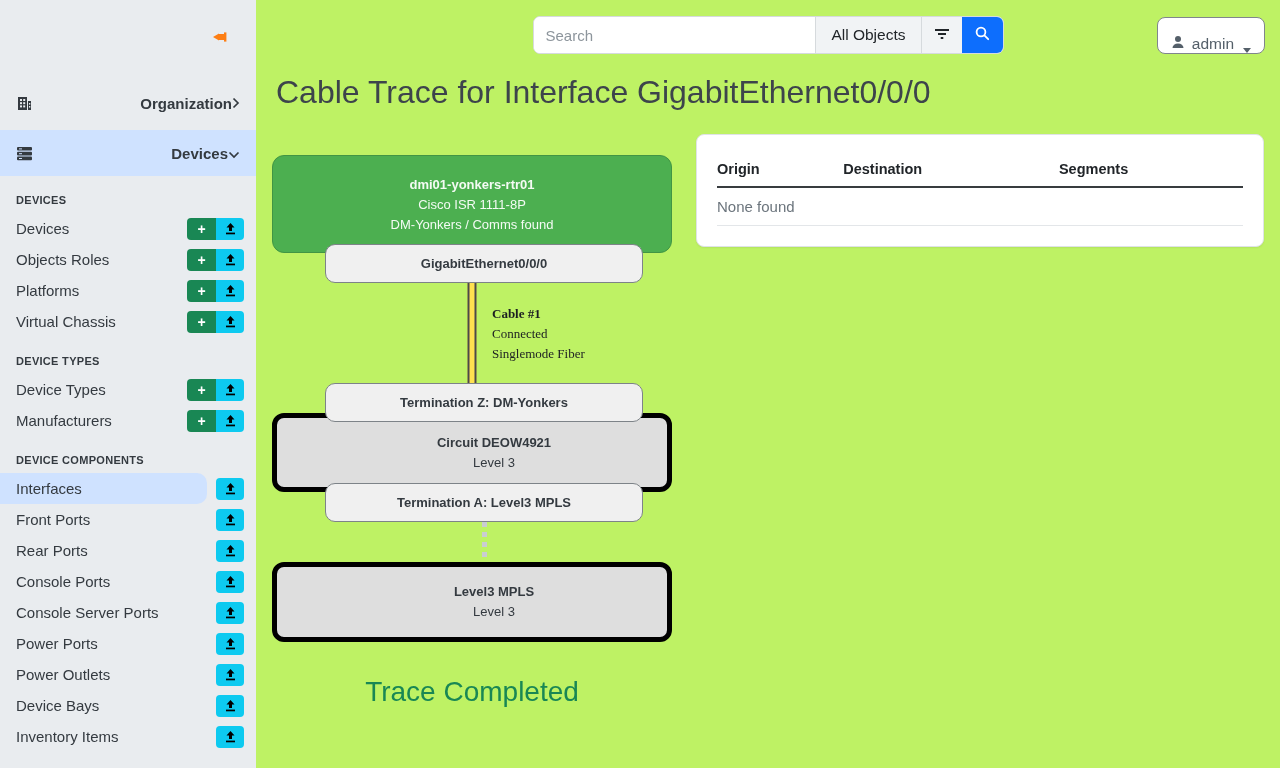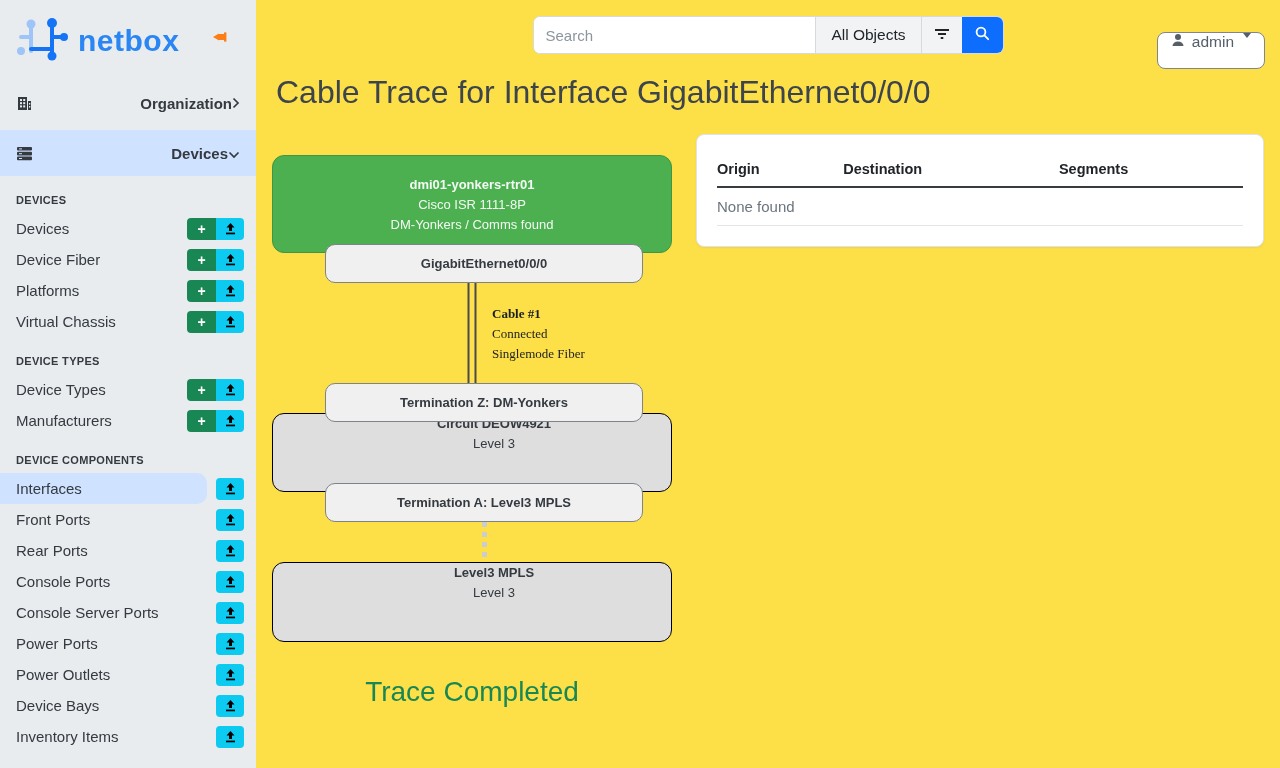--- a/index.html
+++ b/index.html
@@ -19,41 +19,41 @@
   .nav-item.active { background:#cfe2ff; }
   .sec-header { margin:18px 16px 7px 16px; font-size:11px; font-weight:700; letter-spacing:.3px; color:#343a40; }
   .row { height:31px; display:flex; align-items:center; padding:0 12px 0 16px; position:relative; cursor:pointer; }
   .row .row-label { flex:1; font-size:15px; color:#343a40; position:relative; z-index:1; }
   .row.active::before { content:""; position:absolute; left:0; top:0; width:207px; height:100%; background:#cfe2ff; border-radius:0 10px 10px 0; }
   .btn-group { display:flex; border-radius:4px; overflow:hidden; position:relative; z-index:1; }
   .badd { width:29px; height:22px; background:#198754; color:#fff; border:none; font-size:14px; font-weight:700; line-height:1; display:flex; align-items:center; justify-content:center; cursor:pointer; }
   .bimp { width:28px; height:22px; background:#0dcaf0; border:none; display:flex; align-items:center; justify-content:center; cursor:pointer; }
 
   
-  main { flex:1; background:#fde047; position:relative; }
+  main { flex:1; background:#bef264; position:relative; }
   .topbar { height:70px; display:flex; align-items:center; position:relative; }
   .search-group { margin:0 auto; display:flex; width:471px; height:38px; border:1px solid #d6dadd; border-radius:7px; overflow:hidden; background:#fff; }
   .search-input { flex:1; border:none; outline:none; padding:0 12px; font-size:15px; color:#495057; font-family:"Liberation Sans",sans-serif; }
   .search-input::placeholder { color:#8d959c; }
   .scope-btn { background:#f1f3f5; border:none; border-left:1px solid #d6dadd; padding:0 15px; font-size:15.5px; color:#212529; cursor:pointer; font-family:"Liberation Sans",sans-serif; }
   .filter-btn { width:41px; background:#f1f3f5; border:none; border-left:1px solid #d6dadd; display:flex; align-items:center; justify-content:center; cursor:pointer; }
   .go-btn { width:41px; background:#0d6efd; border:none; display:flex; align-items:center; justify-content:center; cursor:pointer; }
-  .user-btn { position:absolute; right:15px; top:32px; display:flex; align-items:flex-start; gap:7px; height:37px; padding:0 13px; border:1px solid #80868c; border-radius:8px; color:#545f69; font-size:15.5px; background:#fff; cursor:pointer; }
+  .user-btn { position:absolute; right:15px; top:17px; display:flex; align-items:flex-end; gap:7px; height:37px; padding:0 13px; border:1px solid #80868c; border-radius:8px; color:#545f69; font-size:15.5px; background:#fff; cursor:pointer; }
   .caret { width:0; height:0; border-left:4.5px solid transparent; border-right:4.5px solid transparent; border-top:5px solid #545f69; margin-left:2px; }
 
   
   h1.page-title { margin:4px 0 0; padding-left:20px; font-size:32px; font-weight:400; color:#3d444b; }
   .content { display:flex; align-items:flex-start; margin-top:23px; }
   .trace-col { width:440px; min-width:440px; padding:21px 0 0 16px; }
 
   .node { width:400px; border-radius:12px; text-align:center; position:relative; }
   .node .sub { font-size:13px; line-height:20px; }
   .node-title { font-weight:700; font-size:13px; line-height:20px; }
   .node.green { background:#4caf50; border:1px solid #419544; color:#f4fbf4; height:98px; padding-top:19px; z-index:1; }
-  .node.gray  { background:#dedede; border:1px solid #000000; color:#343a40; display:flex; flex-direction:column; justify-content:flex-start;padding-left:44px; }
+  .node.gray  { background:#dedede; border:5px solid #000000; color:#343a40; display:flex; flex-direction:column; justify-content:center;padding-left:44px; }
   .node.circuit { height:79px; margin-top:-9px; z-index:1; }
   .node.pnet { height:80px; }
 
   .term-box { width:318px; margin:0 auto; height:39px; background:#f0f0f0; border:1px solid #7d8388; border-radius:10px; display:flex; align-items:center; justify-content:center; font-weight:700; font-size:13px; color:#343a40; position:relative; z-index:3; }
   .term-box.up { margin-top:-9px; }
 
   .cable-seg { height:100px; position:relative; width:400px; }
   .cable-line { position:absolute; left:50%; transform:translateX(-50%); top:0; bottom:0; width:9px; background:#ffe14f; border-left:2px solid #4a4a4a; border-right:2px solid #4a4a4a; }
   .cable-labels { position:absolute; left:calc(50% + 20px); top:21px; font-size:13px; line-height:20px; color:#1c1f22; text-align:left;font-family:Liberation Serif, serif; }
   .cable-labels .bold { font-weight:700; }
@@ -72,42 +72,20 @@
   .card th.c1 { width:24%; } .card th.c2 { width:41%; }
   .card td { padding:10px 0; font-size:15px; color:#6c757d; border-bottom:1px solid #e3e6e9; }
 </style>
 </head>
 <body>
 
 <div class="app">
 
   <aside class="sidebar">
     <div class="logo-row">
-      <a class="logo">
-        <span>
-          <svg width="54" height="48" viewBox="0 0 54 48">
-            <g stroke="#9fc5f8" stroke-width="4" fill="none" stroke-linecap="round">
-              <path d="M15 10 V36"></path>
-                <path d="M15 22 H5"></path>
-                <path d="M5 34 L5 38"></path>
-            </g>
-            <circle cx="15" cy="9" r="4.5" fill="#9fc5f8"></circle>
-            <circle cx="5" cy="36" r="4" fill="#9fc5f8"></circle>
-            <g stroke="#1574f6" stroke-width="4" fill="none" stroke-linecap="round">
-              <path d="M36 8 V40"></path>
-                <path d="M15 34 H36"></path>
-                <path d="M36 22 H48"></path>
-            </g>
-            <circle cx="36" cy="8" r="5" fill="#1574f6"></circle>
-            <circle cx="48" cy="22" r="4" fill="#1574f6"></circle>
-            <circle cx="36" cy="41" r="4.5" fill="#1574f6"></circle>
-          </svg>
-        </span>
-        <span class="logo-text">netbox</span>
-      </a>
       <span class="pin">
         <svg width="18" height="14" viewBox="0 0 18 14">
           <path fill="#fd7e14" d="M1 7 L7 3.5 V10.5 Z"></path>
           <rect x="6" y="4" width="7" height="6" fill="#fd7e14"></rect>
           <rect x="12" y="2.4" width="2.4" height="9.2" fill="#fd7e14"></rect>
         </svg>
       </span>
     </div>
 
     <nav class="mainnav">
@@ -165,21 +143,21 @@
         <button class="badd">+</button>
         <button class="bimp">
             <svg width="11" height="12" viewBox="0 0 11 12">
               <path d="M5.5 0 L9.5 4.5 H7 V8 H4 V4.5 H1.5 Z" fill="#000"></path>
               <rect x="1" y="9.6" width="9" height="1.7" fill="#000"></rect>
             </svg>
           </button>
       </span>
     </div>
     <div class="row">
-      <span class="row-label">Device Fiber</span>
+      <span class="row-label">Objects Roles</span>
       <span class="btn-group">
         <button class="badd">+</button>
         <button class="bimp">
             <svg width="11" height="12" viewBox="0 0 11 12">
               <path d="M5.5 0 L9.5 4.5 H7 V8 H4 V4.5 H1.5 Z" fill="#000"></path>
               <rect x="1" y="9.6" width="9" height="1.7" fill="#000"></rect>
             </svg>
           </button>
       </span>
     </div>

